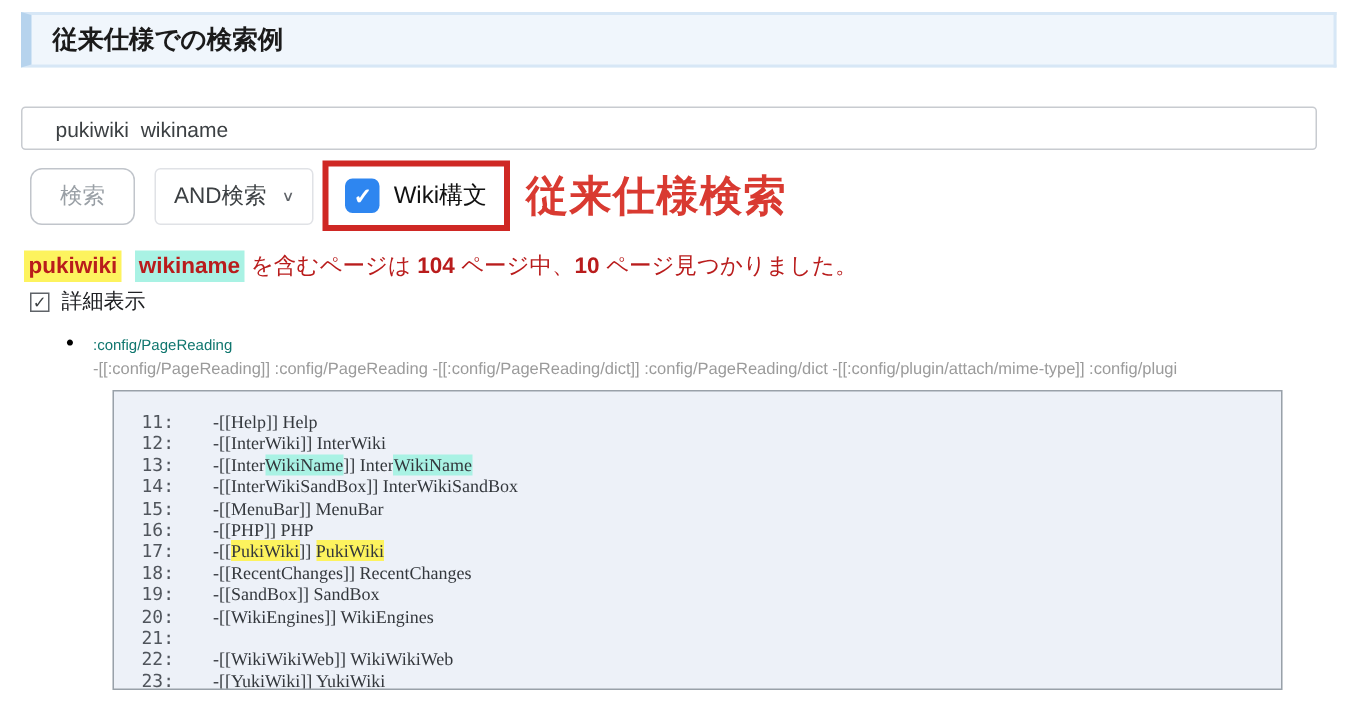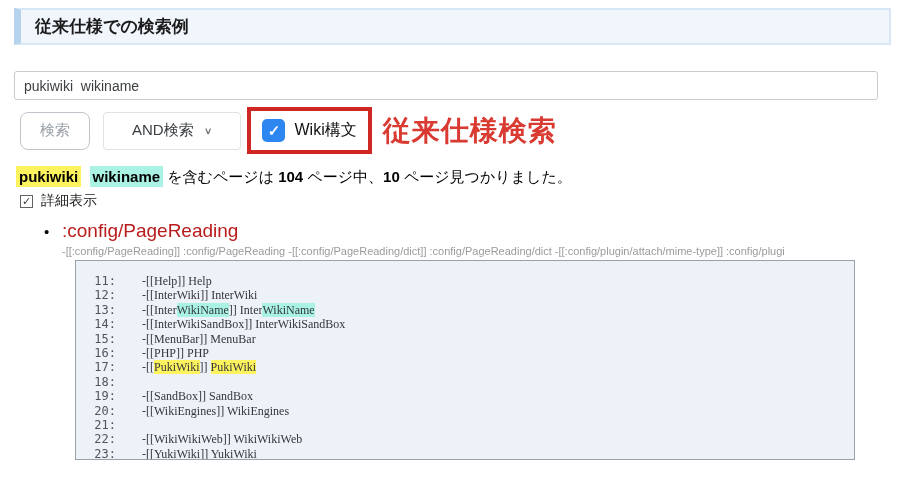--- a/index.html
+++ b/index.html
@@ -11,36 +11,36 @@
   .header {
     position:absolute; left:14px; top:8px; width:877px; height:37px;
     background:#f0f6fc; border:2px solid #d7e7f6; border-left:7px solid #b6d3ed;
     display:flex; align-items:center; padding-left:14px;
   }
   .header .title { font-size:17px; font-weight:bold; color:#1b1b1b; }
 
   
   .search-input {
     position:absolute; left:14px; top:71px; width:864px; height:29px;
-    border:1px solid #c8cbd0; border-radius:3px; padding:0 9px;
+    border:1px solid #c8cbd0; border-radius:3px; padding:0 22px;
     font-size:14px; color:#3c4043; font-family:"Liberation Sans", sans-serif;
     background:#fff; outline:none;
   }
 
   
   .controls { position:absolute; left:20px; top:107px; height:47px;
               display:flex; align-items:center; }
   .search-btn {
     height:38px; padding:0 19px; background:#fff;
     border:1px solid #c1c5cb; border-radius:8px;
     font-size:15px; color:#9aa0a6; cursor:pointer;
     font-family:"Liberation Sans", sans-serif;
   }
   .mode-select {
-    margin-left:13px; height:38px; padding:0 28px;
+    margin-left:13px; height:38px; padding:0 12px;
     border:1px solid #e0e2e6; border-radius:4px; background:#fff;
     display:flex; align-items:center; gap:10px; font-size:15px; color:#3c4043;
     cursor:pointer;
   }
   .mode-select .chev { font-size:12px; color:#5f6368; transform:scaleY(0.8); }
   .red-box {
     margin-left:6px; border:4px solid #cf2824; background:#fff;
     height:47px; padding:0 11px; display:flex; align-items:center; gap:9px;
   }
   .wiki-checkbox {
@@ -49,41 +49,41 @@
     color:#fff; font-size:15px; font-weight:bold; cursor:pointer;
   }
   .wiki-label { font-size:16px; color:#111; }
   .annotation {
     margin-left:11px; font-size:28px; font-weight:bold; color:#d93a31;
     letter-spacing:1px; white-space:nowrap;
   }
 
   
   .result-summary { position:absolute; left:16px; top:168px; font-size:15px;
-                    color:#000000; white-space:pre; }
+                    color:#b91c1c; white-space:pre; }
   .b { font-weight:bold; }
   .hl-yellow { background:#fdf35e; }
   .hl-cyan   { background:#a9f2e4; }
   .result-summary .hl-yellow, .result-summary .hl-cyan { padding:2px 3px; }
 
   
   .detail-row { position:absolute; left:20px; top:192px; display:flex;
                 align-items:center; gap:8px; }
   .detail-checkbox {
     width:13px; height:13px; border:1px solid #5f6368; background:#fff;
     display:flex; align-items:center; justify-content:center;
     font-size:11px; color:#3c4043; cursor:pointer;
   }
   .detail-label { font-size:14px; color:#202124; }
 
   
   .result-item { position:absolute; left:44px; top:220px; width:840px; }
   .bullet-line { display:flex; align-items:baseline; }
   .bullet { color:#000; font-size:15px; width:18px; }
-  .page-link { font-size:19px; color:#b91c1c; text-decoration:none; cursor:pointer;text-align:right; }
+  .page-link { font-size:10px; color:#0f766e; text-decoration:none; cursor:pointer;text-align:right; }
   .excerpt { margin-left:18px; margin-top:3px; font-size:11px; color:#9b9b9b;
              white-space:nowrap; overflow:hidden; }
 
   
   .code-block {
     position:absolute; left:75px; top:260px; width:780px; height:200px;
     background:#edf1f8; border:1px solid #99a1a9;
     font-family:"DejaVu Sans Mono", monospace; font-size:12px;
     padding-top:13px; overflow:hidden;
   }
@@ -139,21 +139,21 @@
 
   <div class="code-block">
     <div>
         <div class="code-line"><span class="ln">11:</span><span class="lc"><span>-[[Help]] Help</span></span></div>
         <div class="code-line"><span class="ln">12:</span><span class="lc"><span>-[[InterWiki]] InterWiki</span></span></div>
         <div class="code-line"><span class="ln">13:</span><span class="lc"><span>-[[Inter</span><span class="hl-cyan">WikiName</span><span>]] Inter</span><span class="hl-cyan">WikiName</span></span></div>
         <div class="code-line"><span class="ln">14:</span><span class="lc"><span>-[[InterWikiSandBox]] InterWikiSandBox</span></span></div>
         <div class="code-line"><span class="ln">15:</span><span class="lc"><span>-[[MenuBar]] MenuBar</span></span></div>
         <div class="code-line"><span class="ln">16:</span><span class="lc"><span>-[[PHP]] PHP</span></span></div>
         <div class="code-line"><span class="ln">17:</span><span class="lc"><span>-[[</span><span class="hl-yellow">PukiWiki</span><span>]] </span><span class="hl-yellow">PukiWiki</span></span></div>
-        <div class="code-line"><span class="ln">18:</span></div>
+        <div class="code-line"><span class="ln">18:</span><span class="lc"><span>-[[RecentChanges]] RecentChanges</span></span></div>
         <div class="code-line"><span class="ln">19:</span><span class="lc"><span>-[[SandBox]] SandBox</span></span></div>
         <div class="code-line"><span class="ln">20:</span><span class="lc"><span>-[[WikiEngines]] WikiEngines</span></span></div>
         <div class="code-line"><span class="ln">21:</span></div>
         <div class="code-line"><span class="ln">22:</span><span class="lc"><span>-[[WikiWikiWeb]] WikiWikiWeb</span></span></div>
         <div class="code-line"><span class="ln">23:</span><span class="lc"><span>-[[YukiWiki]] YukiWiki</span></span></div>
       </div>
   </div>
 
 </div>
 

